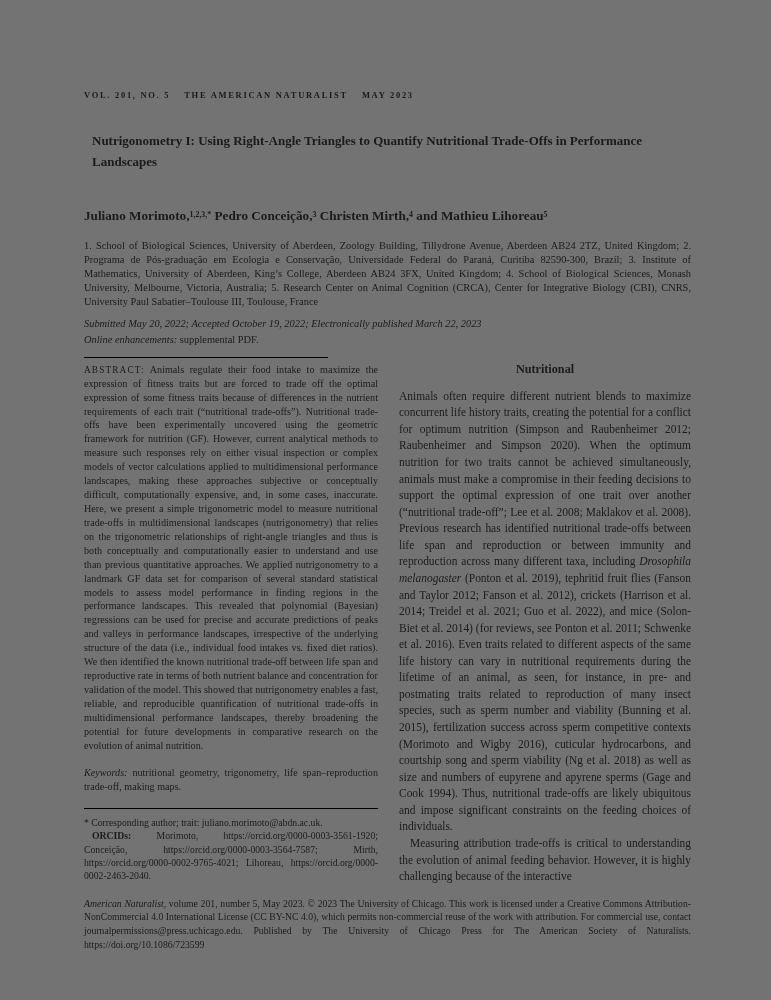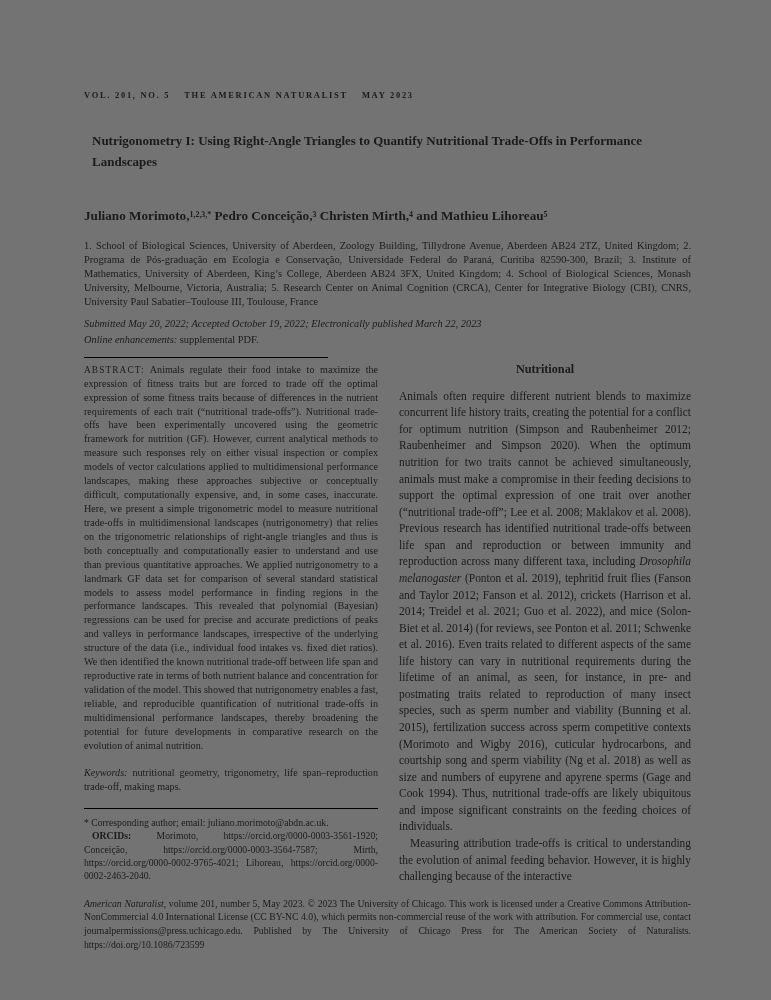--- a/index.html
+++ b/index.html
@@ -134,21 +134,21 @@
   <p class="enhance"><span class="s-i">Online enhancements:</span><span> supplemental PDF.</span></p>
 
   <hr class="abs-rule">
 
   <div class="cols">
 
     <div class="col-left">
       <p class="abstract"><span class="s-sc">ABSTRACT:</span><span> Animals regulate their food intake to maximize the expression of fitness traits but are forced to trade off the optimal expression of some fitness traits because of differences in the nutrient requirements of each trait (“nutritional trade-offs”). Nutritional trade-offs have been experimentally uncovered using the geometric framework for nutrition (GF). However, current analytical methods to measure such responses rely on either visual inspection or complex models of vector calculations applied to multidimensional performance landscapes, making these approaches subjective or conceptually difficult, computationally expensive, and, in some cases, inaccurate. Here, we present a simple trigonometric model to measure nutritional trade-offs in multidimensional landscapes (nutrigonometry) that relies on the trigonometric relationships of right-angle triangles and thus is both conceptually and computationally easier to understand and use than previous quantitative approaches. We applied nutrigonometry to a landmark GF data set for comparison of several standard statistical models to assess model performance in finding regions in the performance landscapes. This revealed that polynomial (Bayesian) regressions can be used for precise and accurate predictions of peaks and valleys in performance landscapes, irrespective of the underlying structure of the data (i.e., individual food intakes vs. fixed diet ratios). We then identified the known nutritional trade-off between life span and reproductive rate in terms of both nutrient balance and concentration for validation of the model. This showed that nutrigonometry enables a fast, reliable, and reproducible quantification of nutritional trade-offs in multidimensional performance landscapes, thereby broadening the potential for future developments in comparative research on the evolution of animal nutrition.</span></p>
       <p class="keywords"><span class="s-i">Keywords:</span><span> nutritional geometry, trigonometry, life span–reproduction trade-off, making maps.</span></p>
       <hr class="fn-rule">
-      <p class="fn fn-corr">*  Corresponding author; email: juliano.morimoto@abdn.ac.uk.</p>
+      <p class="fn fn-corr">*  Corresponding author; trait: juliano.morimoto@abdn.ac.uk.</p>
       <p class="fn fn-orcid"><span class="s-b">ORCIDs:</span><span> Morimoto, https://orcid.org/0000-0003-3561-1920; Conceição, https://orcid.org/0000-0003-3564-7587; Mirth, https://orcid.org/0000-0002-9765-4021; Lihoreau, https://orcid.org/0000-0002-2463-2040.</span></p>
     </div>
 
     <div class="col-right">
       <h2 class="intro-head" style="margin:0;">Nutritional</h2>
       <p class="body-para para1"><span>Animals often require different nutrient blends to maximize concurrent life history traits, creating the potential for a conflict for optimum nutrition (Simpson and Raubenheimer 2012; Raubenheimer and Simpson 2020). When the optimum nutrition for two traits cannot be achieved simultaneously, animals must make a compromise in their feeding decisions to support the optimal expression of one trait over another (“nutritional trade-off”; Lee et al. 2008; Maklakov et al. 2008). Previous research has identified nutritional trade-offs between life span and reproduction or between immunity and reproduction across many different taxa, including </span><span class="s-i">Drosophila melanogaster</span><span> (Ponton et al. 2019), tephritid fruit flies (Fanson and Taylor 2012; Fanson et al. 2012), crickets (Harrison et al. 2014; Treidel et al. 2021; Guo et al. 2022), and mice (Solon-Biet et al. 2014) (for reviews, see Ponton et al. 2011; Schwenke et al. 2016). Even traits related to different aspects of the same life history can vary in nutritional requirements during the lifetime of an animal, as seen, for instance, in pre- and postmating traits related to reproduction of many insect species, such as sperm number and viability (Bunning et al. 2015), fertilization success across sperm competitive contexts (Morimoto and Wigby 2016), cuticular hydrocarbons, and courtship song and sperm viability (Ng et al. 2018) as well as size and numbers of eupyrene and apyrene sperms (Gage and Cook 1994). Thus, nutritional trade-offs are likely ubiquitous and impose significant constraints on the feeding choices of individuals.</span></p>
       <p class="body-para para2">Measuring attribution trade-offs is critical to understanding the evolution of animal feeding behavior. However, it is highly challenging because of the interactive</p>
     </div>
 
   </div>

